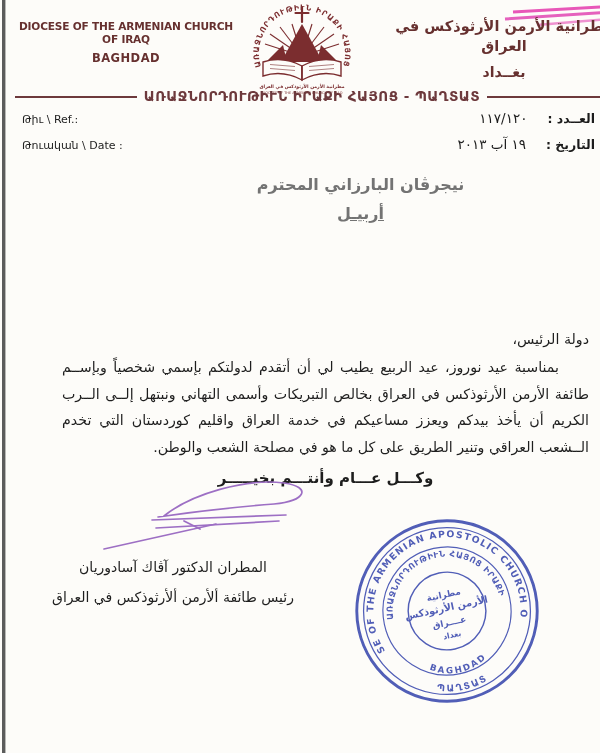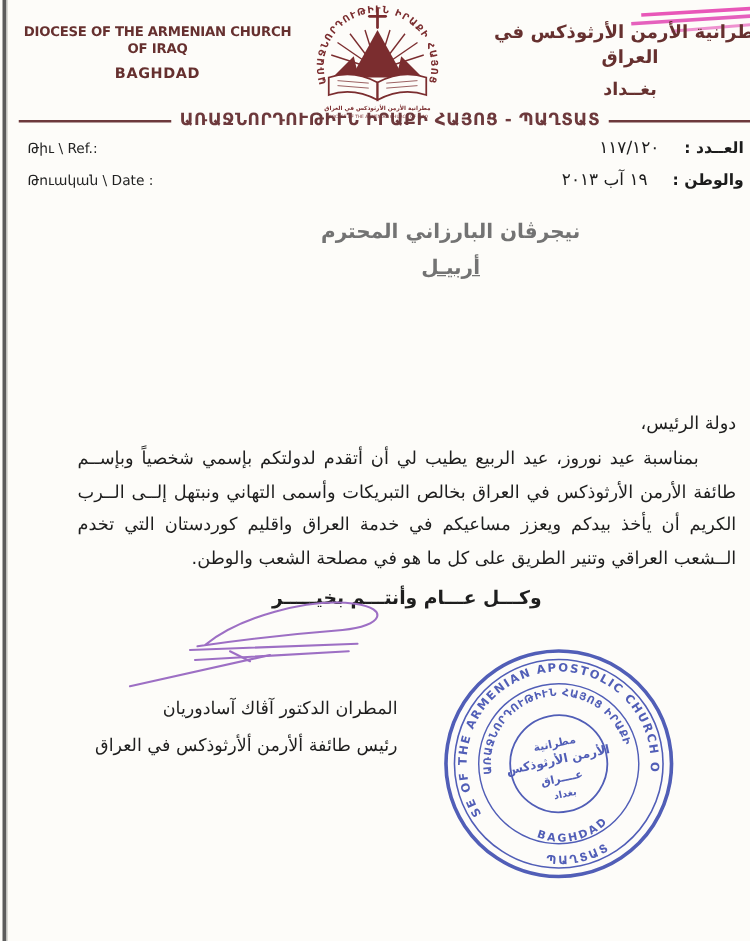--- a/index.html
+++ b/index.html
@@ -48,21 +48,21 @@
   .letter-body{position:absolute;top:283px;right:32px;left:62px;direction:rtl;
     color:#1e1e1e;font-size:14.2px;}
   .salutation{margin-bottom:7px;margin-top:48px;}
   .paragraph{text-align:justify;line-height:26.5px;text-indent:30px;}
   .blessing{font-weight:bold;text-align:center;font-size:15px;}
   .blessing1{margin-top:6px;}
   .blessing2{margin-top:9px;}
 
   
   .signature{position:absolute;left:96px;top:472px;}
-  .signatory{position:absolute;top:552px;left:28px;width:290px;text-align:right;
+  .signatory{position:absolute;top:552px;left:28px;width:290px;text-align:center;
     direction:rtl;color:#1e1e1e;font-size:14px;line-height:30px;}
 
   
   .stamp{position:absolute;left:350px;top:514px;width:194px;height:194px;
     transform:rotate(-12deg);opacity:.88;}
 
   .pink-streaks{position:absolute;right:0;top:3px;}
 </style>
 </head>
 <body>
@@ -147,21 +147,21 @@
     <div class="meta-left">Թիւ \ Ref.:</div>
     <div class="meta-right">
       <span class="mlabel">العــدد :</span>
       <span class="mvalue">١١٧/١٢٠</span>
     </div>
   </div>
 
   <div class="meta-row row-date">
     <div class="meta-left">Թուական \ Date :</div>
     <div class="meta-right">
-      <span class="mlabel">والوطن :</span>
+      <span class="mlabel">التاريخ :</span>
       <span class="mvalue">١٩ آب ٢٠١٣</span>
     </div>
   </div>
 
   <div class="addressee">
     <div>نيجرڤان البارزاني المحترم</div>
     <div class="u">أربيـل</div>
   </div>
 
   <div class="letter-body">

